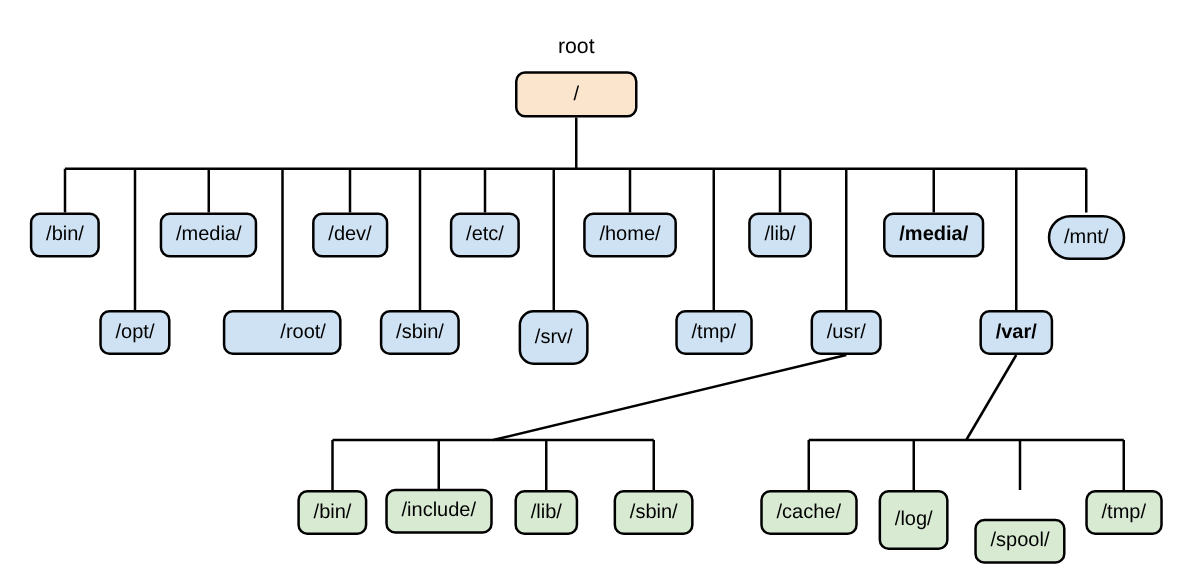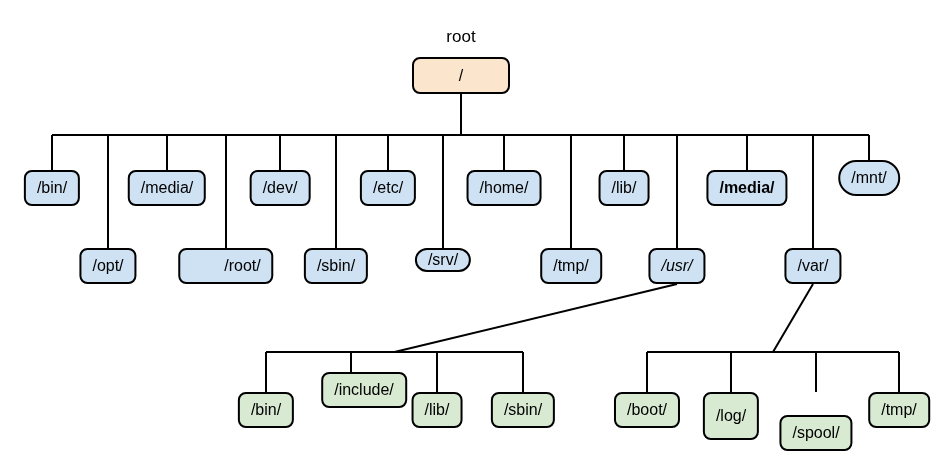--- a/index.html
+++ b/index.html
@@ -60,31 +60,31 @@
     </svg>
   <div id="nodes">
       <div class="node root-node" style="left: 461px; top: 57px; height: 37px; width: 98px;">/</div>
       <div class="node dir-node" style="left: 52px; top: 170px; height: 36px;">/bin/</div>
       <div class="node dir-node" style="left: 108px; top: 248px; height: 36px;">/opt/</div>
       <div class="node dir-node" style="left: 167px; top: 170px; height: 36px;">/media/</div>
       <div class="node dir-node" style="left: 226px; top: 248px; height: 36px; padding-left: 44px;">/root/</div>
       <div class="node dir-node" style="left: 280px; top: 170px; height: 36px;">/dev/</div>
       <div class="node dir-node" style="left: 336px; top: 248px; height: 36px;">/sbin/</div>
       <div class="node dir-node" style="left: 388px; top: 170px; height: 36px;">/etc/</div>
-      <div class="node dir-node" style="left: 443px; top: 248px; height: 24px; border-radius: 12px;">/srv/</div>
+      <div class="node dir-node" style="left: 443px; top: 248px; height: 44px; border-radius: 12px;">/srv/</div>
       <div class="node dir-node" style="left: 504px; top: 170px; height: 36px;">/home/</div>
       <div class="node dir-node" style="left: 571px; top: 248px; height: 36px;">/tmp/</div>
       <div class="node dir-node" style="left: 624px; top: 170px; height: 36px;">/lib/</div>
-      <div class="node dir-node" style="left: 677px; top: 248px; height: 36px; font-style: italic;">/usr/</div>
+      <div class="node dir-node" style="left: 677px; top: 248px; height: 36px;">/usr/</div>
       <div class="node dir-node" style="left: 747px; top: 170px; height: 36px; font-weight: bold;">/media/</div>
-      <div class="node dir-node" style="left: 813px; top: 248px; height: 36px;">/var/</div>
-      <div class="node dir-node" style="left: 869px; top: 160px; height: 36px; border-radius: 18px;">/mnt/</div>
+      <div class="node dir-node" style="left: 813px; top: 248px; height: 36px; font-weight: bold;">/var/</div>
+      <div class="node dir-node" style="left: 869px; top: 172px; height: 36px; border-radius: 18px;">/mnt/</div>
       <div class="node subdir-node" style="left: 266px; top: 392px; height: 36px;">/bin/</div>
-      <div class="node subdir-node" style="left: 351px; top: 372px; height: 36px; margin-left: 13px;">/include/</div>
+      <div class="node subdir-node" style="left: 351px; top: 391px; height: 36px;">/include/</div>
       <div class="node subdir-node" style="left: 437px; top: 392px; height: 36px;">/lib/</div>
       <div class="node subdir-node" style="left: 523px; top: 392px; height: 36px;">/sbin/</div>
-      <div class="node subdir-node" style="left: 647px; top: 392px; height: 36px;">/boot/</div>
+      <div class="node subdir-node" style="left: 647px; top: 392px; height: 36px;">/cache/</div>
       <div class="node subdir-node" style="left: 731px; top: 392px; height: 48px;">/log/</div>
       <div class="node subdir-node" style="left: 816px; top: 415px; height: 36px;">/spool/</div>
       <div class="node subdir-node" style="left: 899px; top: 392px; height: 36px;">/tmp/</div>
     </div>
   <div class="caption" id="root-caption" style="left: 461px; top: 28px;">root</div>
 </div>
 
 </body></html>

